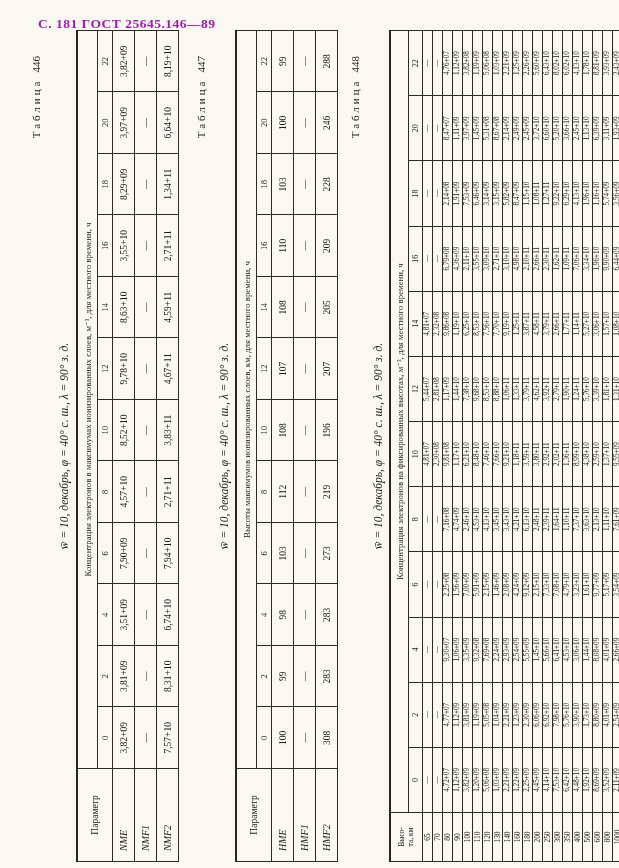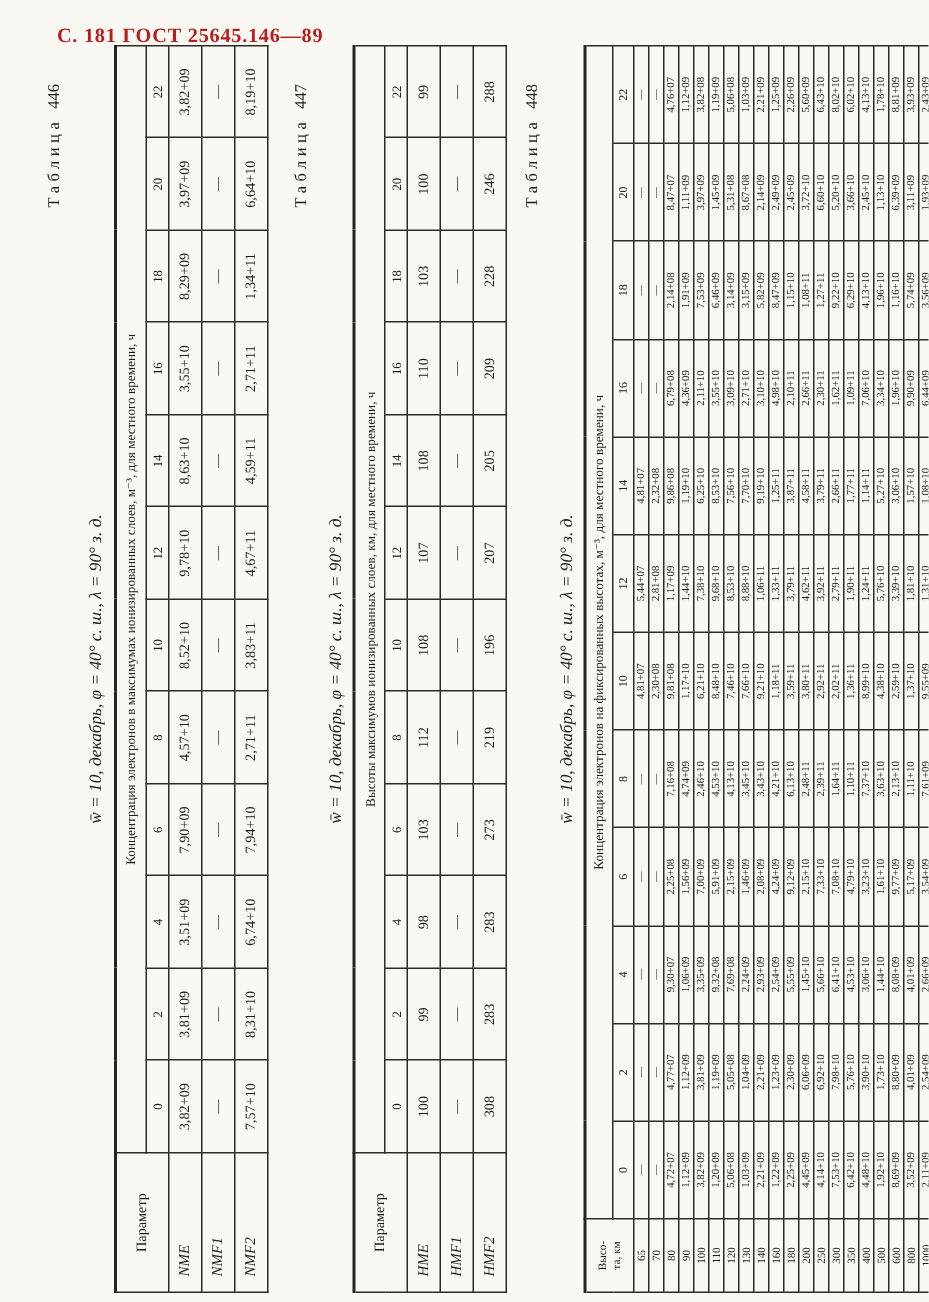--- a/index.html
+++ b/index.html
@@ -1,20 +1,20 @@
 <!DOCTYPE html>
 <html><head>
 <meta charset="utf-8">
 <style>
   html,body{margin:0;padding:0;}
   body{width:619px;height:868px;background:#f7f6f1;overflow:hidden;
        font-family:"Liberation Serif","DejaVu Serif",serif;color:#1d1b17;}
   .page{position:relative;width:619px;height:868px;background:#f9f8f3;}
   .page-header{position:absolute;left:38px;top:16px;font-size:13.5px;font-weight:bold;
-               letter-spacing:.5px;color:#b91c1c;text-align:center;}
+               letter-spacing:.5px;color:#a21caf;text-align:center;}
   
   .rot{position:absolute;left:20px;top:862px;width:832px;height:598px;
        transform-origin:0 0;transform:rotate(-90deg);}
   .tbl-block{width:832px;}
   .caption{text-align:right;padding-right:26px;font-size:11px;color:#1d1b17;}
   .cap-word{letter-spacing:3px;}
   .cap-num{margin-left:6px;}
   .cond{text-align:center;font-size:11.5px;font-style:italic;color:#1d1b17;}
   table.gost{border-collapse:collapse;width:100%;table-layout:fixed;
              border-top:2.3px solid #28251f;border-bottom:1.8px solid #28251f;}

